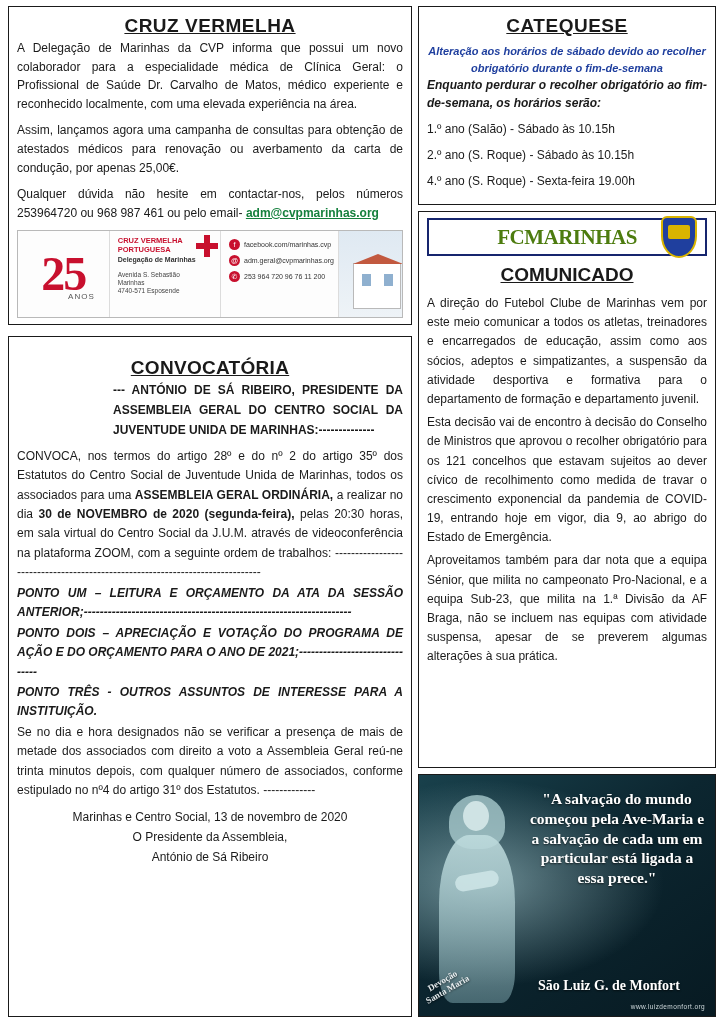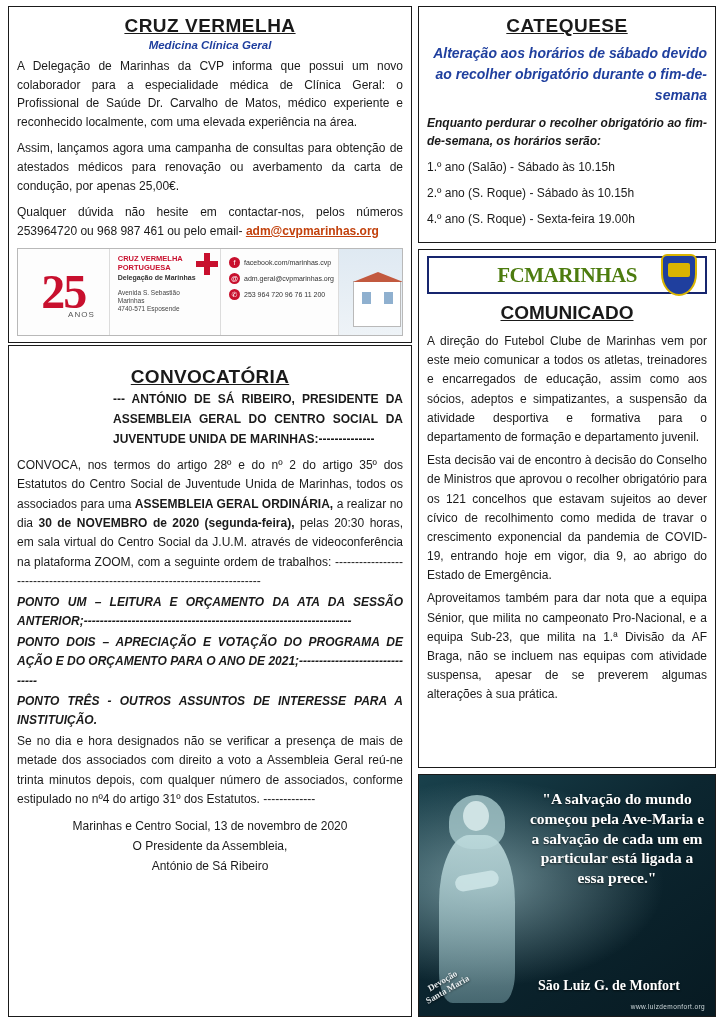--- a/index.html
+++ b/index.html
@@ -13,21 +13,21 @@
     color: #1a1a1a;
     position: relative;
     overflow: hidden;
   }
   .page {
     width: 724px; height: 1023px;
     padding: 6px 8px 6px 8px;
     display: flex;
     gap: 6px;
   }
-  .col-left { width: 404px; display: flex; flex-direction: column; gap: 2px; }
+  .col-left { width: 404px; display: flex; flex-direction: column; gap: 11px; }
   .col-right { width: 330px; display: flex; flex-direction: column; gap: 6px; }
 
   .box {
     border: 1px solid #1a1a1a;
     padding: 6px 8px;
     background: #fff;
     overflow: hidden;
   }
 
   
@@ -48,21 +48,21 @@
     margin-bottom: 6px;
   }
   .para {
     font-size: 12px;
     line-height: 1.55;
     text-align: justify;
     margin: 0 0 8px 0;
   }
   .para:last-child { margin-bottom: 0; }
   .email-link {
-    color: #c2410c;
+    color: #15803d;
     text-decoration: underline;
     font-weight: bold;
   }
 
   
   .cv-banner {
     margin-top: 8px;
     height: 88px;
     border: 1px solid #b9b9b9;
     display: flex;
@@ -191,22 +191,22 @@
   .sign {
     text-align: center; font-size: 12px; line-height: 1.7; margin-top: 6px;
   }
 
   
   .cat-title {
     text-align: center; font-weight: bold; font-size: 19px;
     text-decoration: underline; margin: 2px 0 6px 0; letter-spacing: .5px;
   }
   .cat-sub {
-    text-align: right; font-style: italic; font-weight: bold;
-    font-size: 14px; color: #1f3f9e; line-height: 1.5; margin-bottom: 8px;
+    text-align: center; font-style: italic; font-weight: bold;
+    font-size: 11px; color: #1f3f9e; line-height: 1.5; 
   }
   .cat-lead {
     font-style: italic; font-weight: bold; font-size: 12px;
     line-height: 1.5; text-align: justify; margin-bottom: 8px;
   }
   .cat-item { font-size: 12px; line-height: 1.5; margin-bottom: 8px; }
 
   
   .fcm-banner {
     border: 2px solid #16256e;
@@ -314,21 +314,20 @@
 </style>
 </head>
 <body>
 
 <div class="page">
 
   <div class="col-left">
 
     <div class="box">
       <div class="cv-title">CRUZ VERMELHA</div>
-      <div class="cv-sub">Medicina Clínica Geral</div>
       <p class="para">A Delegação de Marinhas da CVP informa que possui um novo colaborador para a especialidade médica de Clínica Geral: o Profissional de Saúde Dr. Carvalho de Matos, médico experiente e reconhecido localmente, com uma elevada experiência na área.</p>
       <p class="para">Assim, lançamos agora uma campanha de consultas para obtenção de atestados médicos para renovação ou averbamento da carta de condução, por apenas 25,00€.</p>
       <p class="para"><span>Qualquer dúvida não hesite em contactar-nos, pelos números 253964720 ou 968 987 461 ou pelo email-</span> <a class="email-link" href="#">adm@cvpmarinhas.org</a></p>
 
       <div class="cv-banner">
         <div class="cvb-25">
           <span class="num">25</span>
           <span class="anos">ANOS</span>
         </div>
         <div class="cvb-mid">

